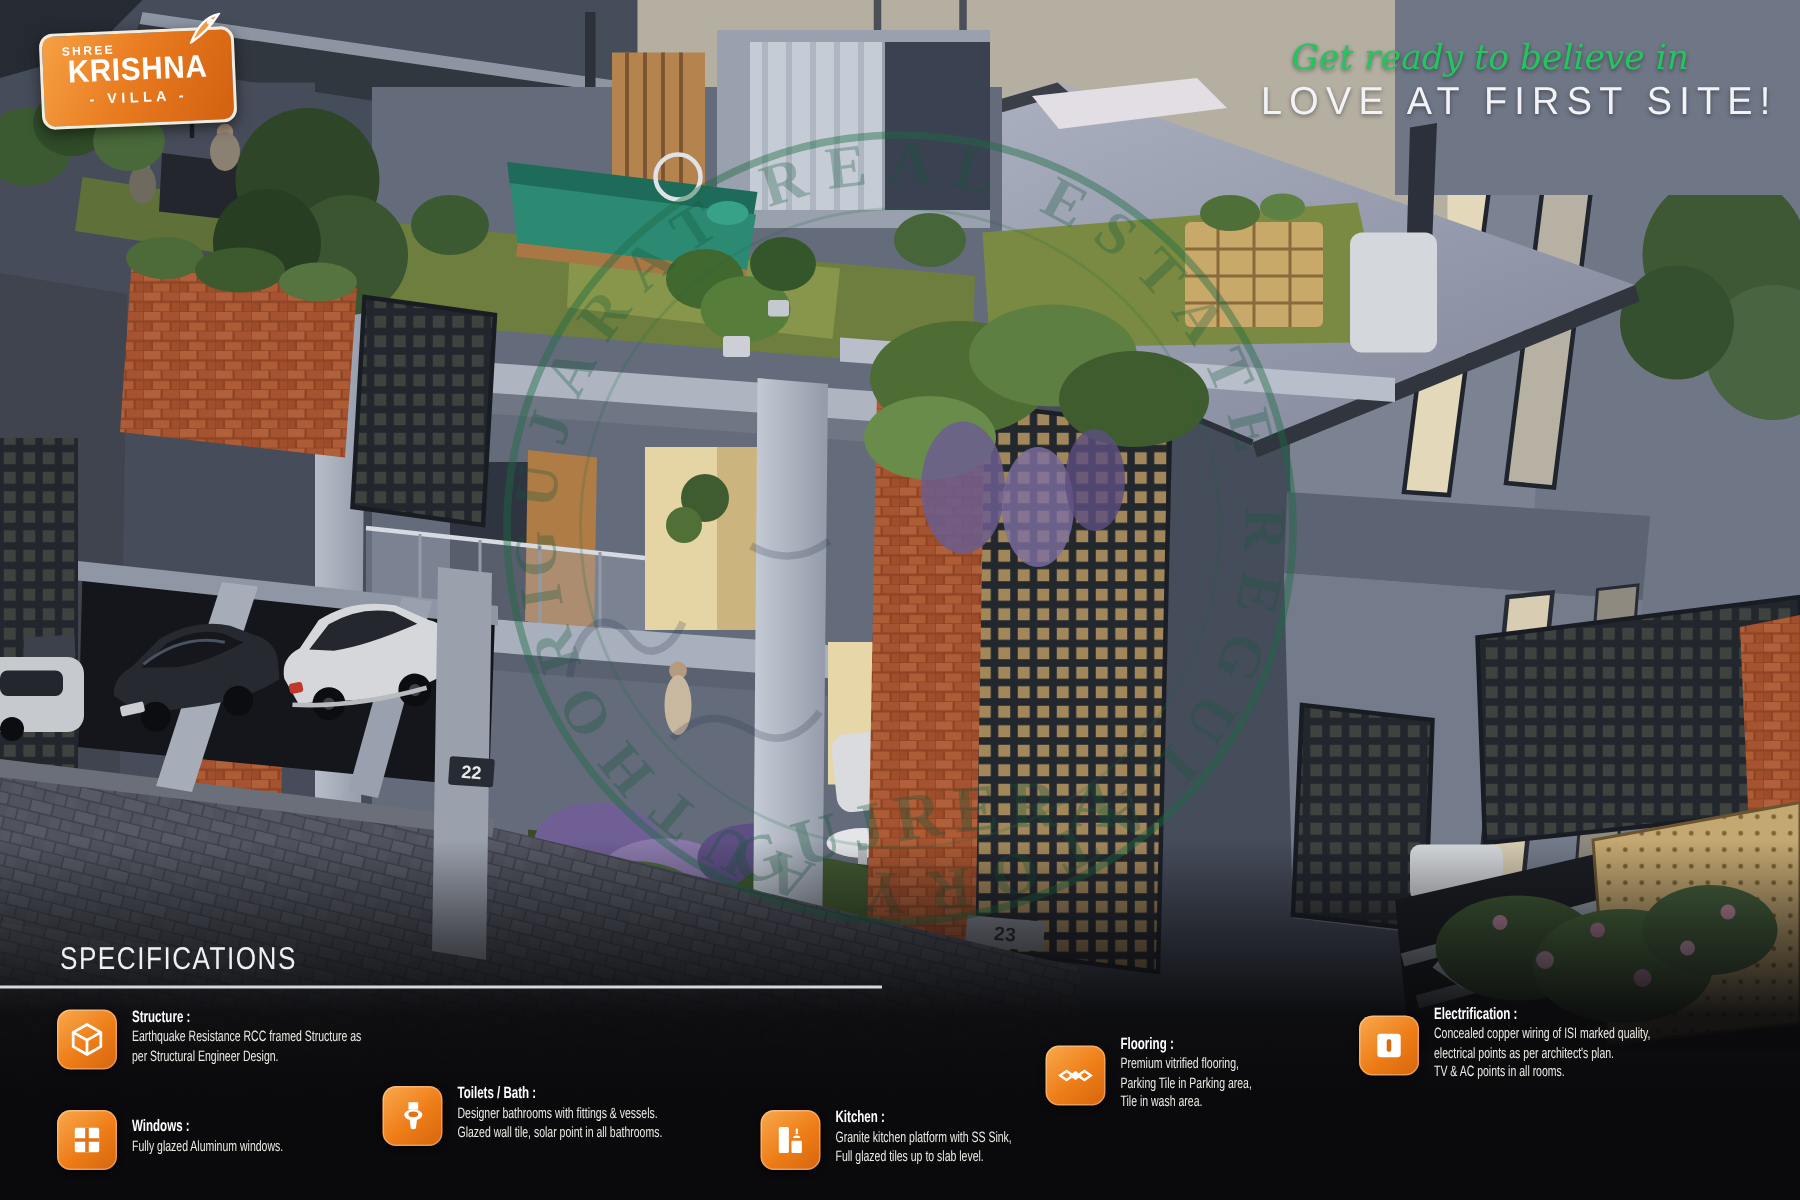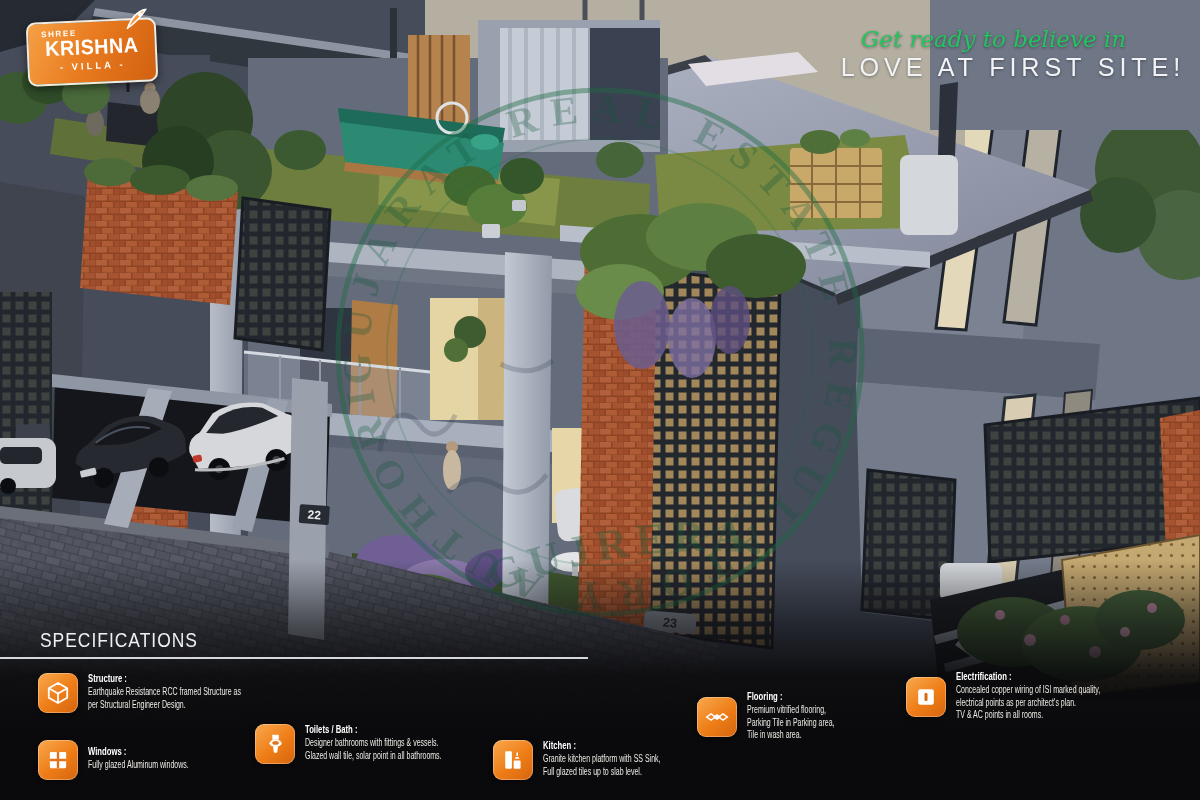--- a/index.html
+++ b/index.html
@@ -443,21 +443,21 @@
         <path d="M10.2 14 h4.6 l-0.7 5.6 c-1 .8-2.2 .8-3.2 0 z" fill="#fff"></path>
       </svg>
     </div>
     <div class="spec-text">
       <div class="spec-title">Toilets / Bath :</div>
       <div class="spec-line">Designer bathrooms with fittings &amp; vessels.</div>
       <div class="spec-line">Glazed wall tile, solar point in all bathrooms.</div>
     </div>
   </div>
 
-  <div class="spec-item" style="left:493px;top:737px">
+  <div class="spec-item" style="left:507px;top:737px">
     <div class="spec-icon">
       <svg viewBox="0 0 24 24">
         <rect x="4.8" y="4" width="6.2" height="16" rx="1" fill="#fff"></rect>
         <rect x="12.6" y="12.5" width="6.4" height="7.5" rx="0.8" fill="#fff"></rect>
         <path d="M13.6 10.8 c0,-2 4.4,-2 4.4,0 z" fill="#fff"></path>
         <rect x="15.2" y="5" width="1.4" height="3.4" fill="#fff"></rect>
       </svg>
     </div>
     <div class="spec-text">
       <div class="spec-title">Kitchen :</div>

